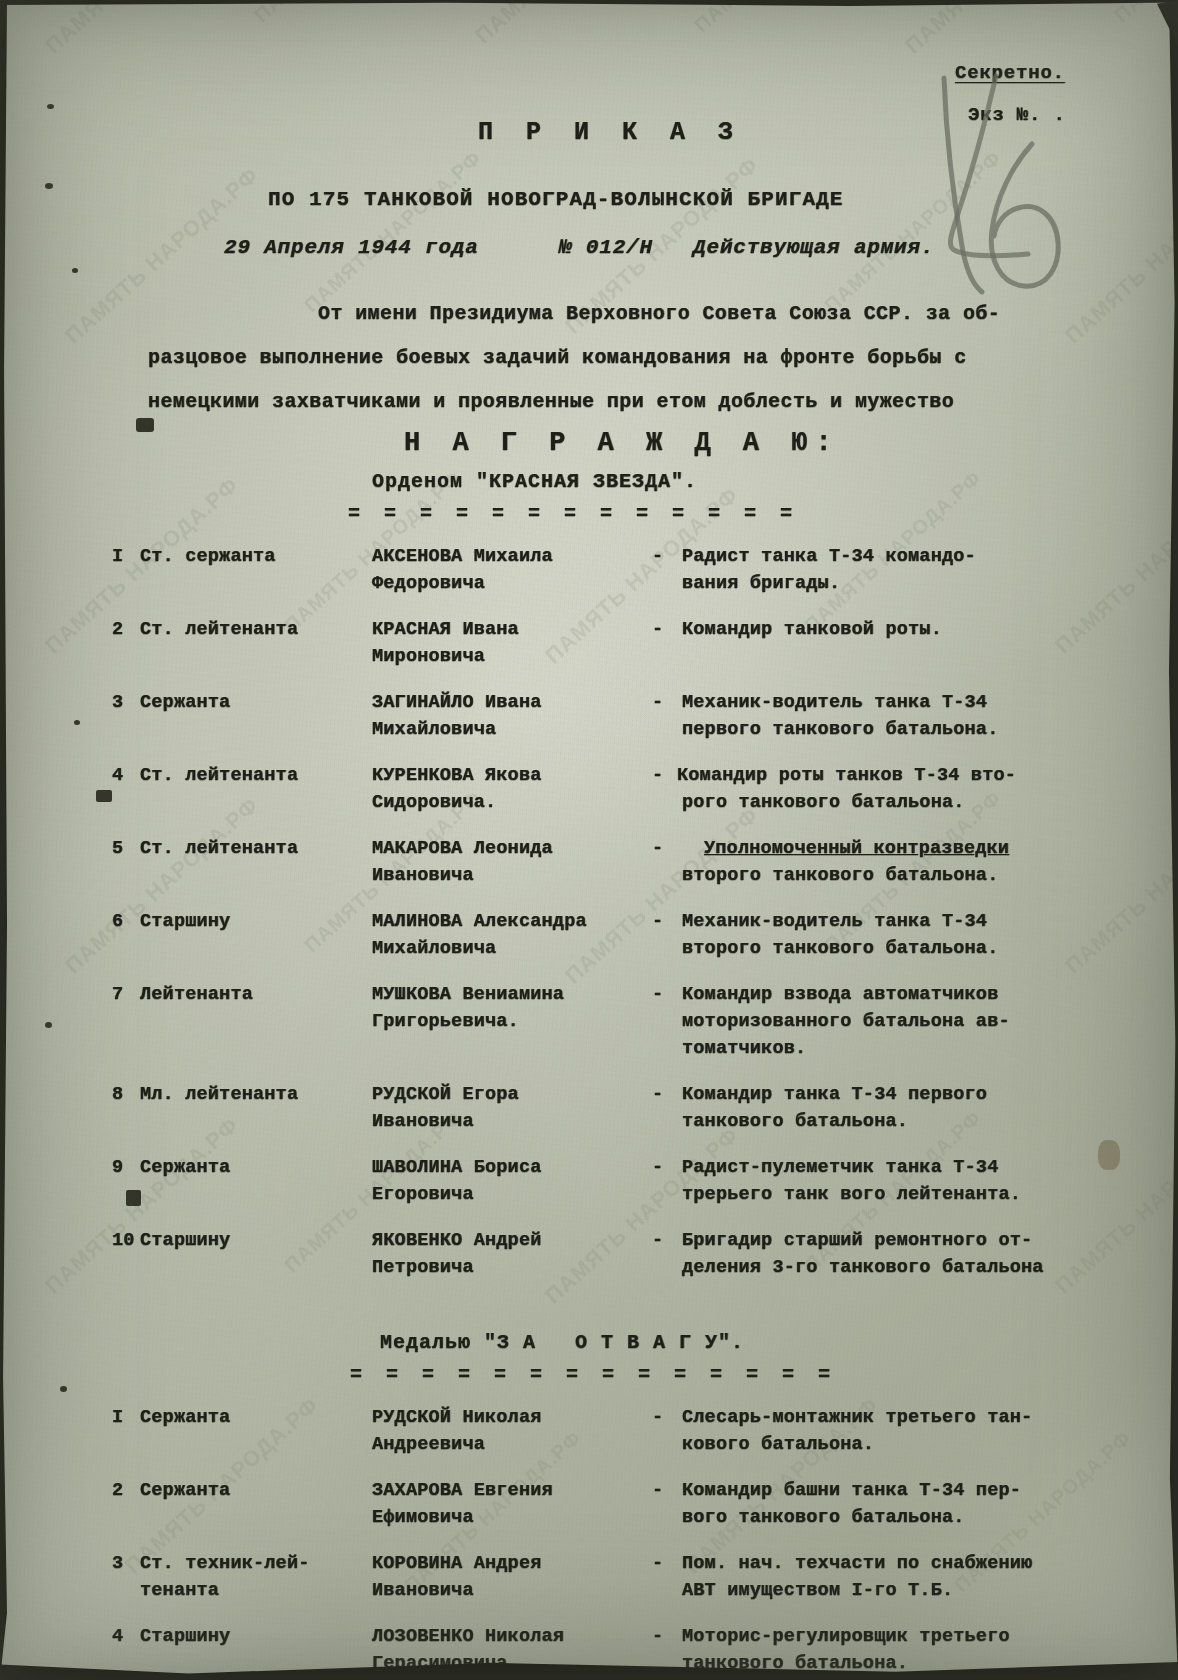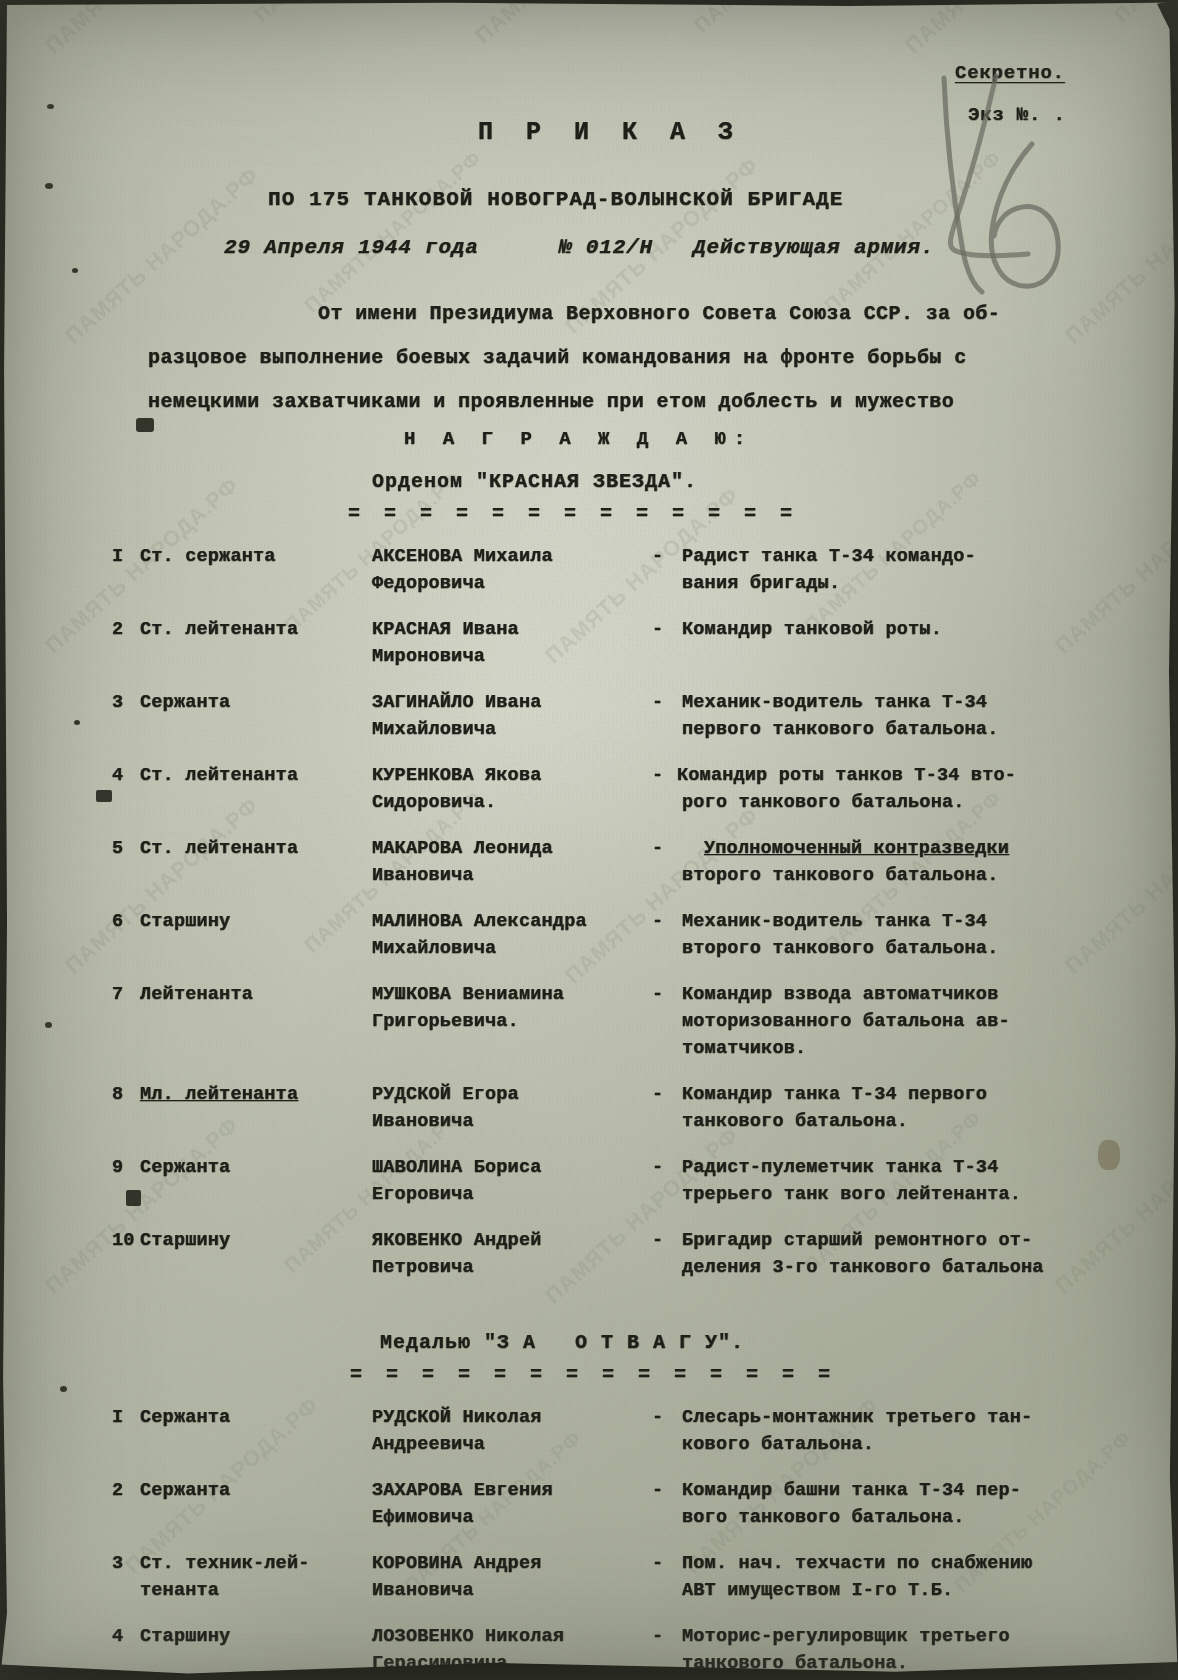--- a/index.html
+++ b/index.html
@@ -77,21 +77,21 @@
       -.5px .4px 0 rgba(55,57,45,.40),
        0 .7px .6px rgba(30,32,24,.32);
     font-weight:700;
   }
 
   
   .t-order{font-size:25px;letter-spacing:9px;}
   .t-unit{font-size:21px;letter-spacing:1.1px;}
   .t-date{font-size:21px;letter-spacing:.8px;font-style:italic;}
   .t-body{font-size:20px;letter-spacing:.4px;}
-  .t-award{font-size:19px;letter-spacing:8px;}
+  .t-award{font-size:27px;letter-spacing:8px;}
   .t-medal{font-size:20px;letter-spacing:1px;}
   .t-rule{font-size:20px;letter-spacing:6px;}
   .t-row{font-size:18.5px;letter-spacing:.2px;line-height:25px;}
   .t-secret{font-size:19px;letter-spacing:.8px;}
 
   .ul{ text-decoration:underline; text-underline-offset:4px; }
 
   
   .pencil{position:absolute;pointer-events:none;}
   .pencil svg{display:block;}
@@ -207,21 +207,21 @@
       <div class="ink t-row " style="left: 682px; top: 936px;">второго танкового батальона.</div>
       <div class="ink t-row " style="left: 112px; top: 982px;">7</div>
       <div class="ink t-row " style="left: 140px; top: 982px;">Лейтенанта</div>
       <div class="ink t-row " style="left: 372px; top: 982px;">МУШКОВА Вениамина</div>
       <div class="ink t-row " style="left: 372px; top: 1009px;">Григорьевича.</div>
       <div class="ink t-row " style="left: 652px; top: 982px;">-</div>
       <div class="ink t-row " style="left: 682px; top: 982px;">Командир взвода автоматчиков</div>
       <div class="ink t-row " style="left: 682px; top: 1009px;">моторизованного батальона ав-</div>
       <div class="ink t-row " style="left: 682px; top: 1036px;">томатчиков.</div>
       <div class="ink t-row " style="left: 112px; top: 1082px;">8</div>
-      <div class="ink t-row " style="left: 140px; top: 1082px; text-decoration: underline;">Мл. лейтенанта</div>
+      <div class="ink t-row " style="left: 140px; top: 1082px;">Мл. лейтенанта</div>
       <div class="ink t-row " style="left: 372px; top: 1082px;">РУДСКОЙ Егора</div>
       <div class="ink t-row " style="left: 372px; top: 1109px;">Ивановича</div>
       <div class="ink t-row " style="left: 652px; top: 1082px;">-</div>
       <div class="ink t-row " style="left: 682px; top: 1082px;">Командир танка Т-34 первого</div>
       <div class="ink t-row " style="left: 682px; top: 1109px;">танкового батальона.</div>
       <div class="ink t-row " style="left: 112px; top: 1155px;">9</div>
       <div class="ink t-row " style="left: 140px; top: 1155px;">Сержанта</div>
       <div class="ink t-row " style="left: 372px; top: 1155px;">ШАВОЛИНА Бориса</div>
       <div class="ink t-row " style="left: 372px; top: 1182px;">Егоровича</div>
       <div class="ink t-row " style="left: 652px; top: 1155px;">-</div>

